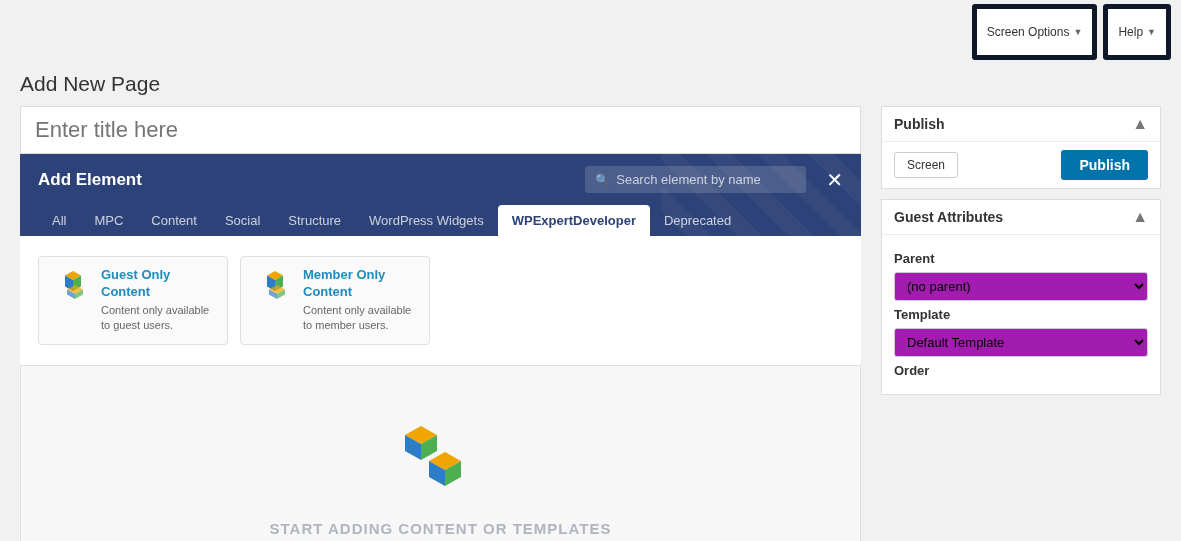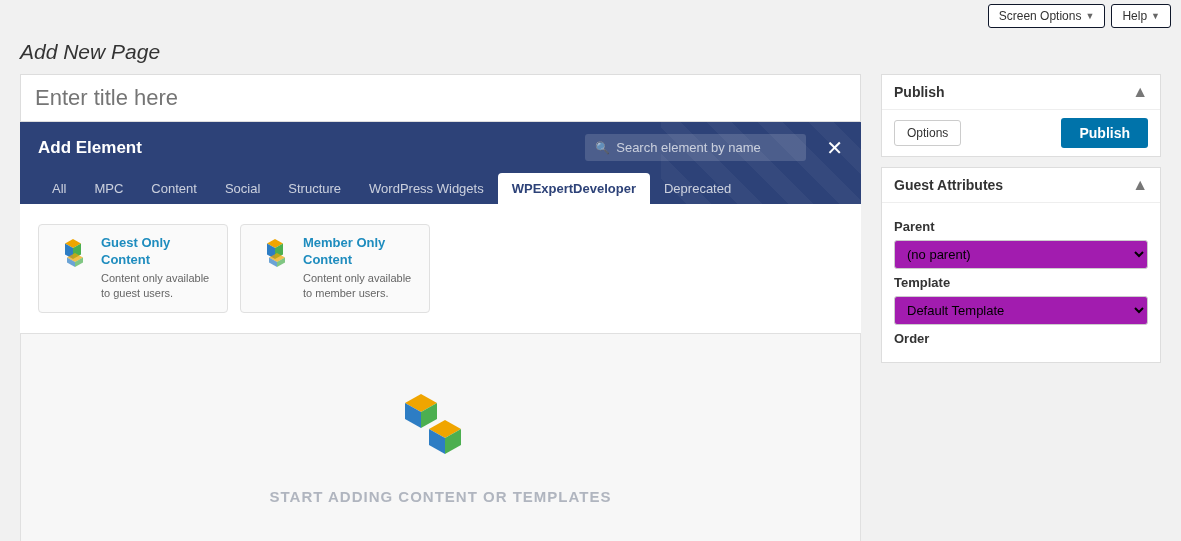--- a/index.html
+++ b/index.html
@@ -1,24 +1,24 @@
 <!DOCTYPE html>
 <html><head>
   <meta charset="utf-8">
   <style>
     * { box-sizing: border-box; margin: 0; padding: 0; }
     body { font-family: -apple-system, BlinkMacSystemFont, "Segoe UI", Arial, sans-serif; font-size: 13px; background: #f1f1f1; color: #333; width: 1181px; min-height: 541px; overflow: hidden; }
 
     
     .top-bar { display: flex; justify-content: flex-end; align-items: center; padding: 4px 10px; background: #f1f1f1; gap: 6px; }
-    .top-bar-btn { display: flex; align-items: center; gap: 4px; padding: 4px 10px; background: #fff; border: 1px solid #0f172a; border-radius: 3px; cursor: pointer; font-size: 12px; color: #333; }
+    .top-bar-btn { display: flex; align-items: center; gap: 4px; padding: 16px 10px; background: #fff; border: 5px solid #0f172a; border-radius: 3px; cursor: pointer; font-size: 12px; color: #333; }
     .top-bar-btn .caret { font-size: 9px; color: #666; }
 
     
-    .page-title { padding: 8px 20px 10px 20px; font-size: 21px; font-weight: 400; color: #333; background: #f1f1f1; font-style: italic; }
+    .page-title { padding: 8px 20px 10px 20px; font-size: 21px; font-weight: 400; color: #333; background: #f1f1f1; }
 
     
     .main-layout { display: flex; gap: 0; padding: 0 20px; }
 
     
     .content-area { flex: 1; min-width: 0; }
 
     
     .title-input { width: 100%; padding: 10px 14px; font-size: 22px; border: 1px solid #ddd; background: #fff; color: #aaa; outline: none; margin-bottom: 0; }
 
@@ -193,21 +193,21 @@
   </div>
 
   <div class="sidebar">
 
     <div class="sidebar-box">
       <div class="sidebar-box-header">
         <span class="sidebar-box-title">Publish</span>
         <span class="sidebar-box-toggle">▲</span>
       </div>
       <div class="publish-actions">
-        <button class="preview-btn">Options</button>
+        <button class="preview-btn">Screen</button>
         <button class="publish-btn">Publish</button>
       </div>
     </div>
 
     <div class="sidebar-box">
       <div class="sidebar-box-header">
         <span class="sidebar-box-title">Guest Attributes</span>
         <span class="sidebar-box-toggle">▲</span>
       </div>
       <div class="sidebar-box-content">

